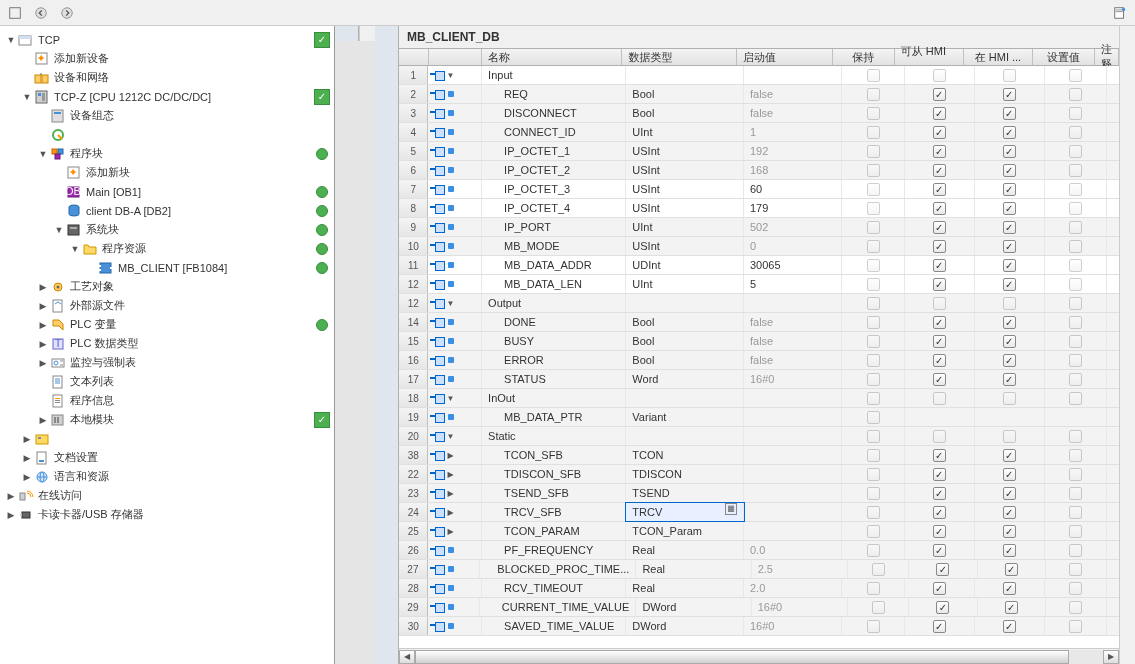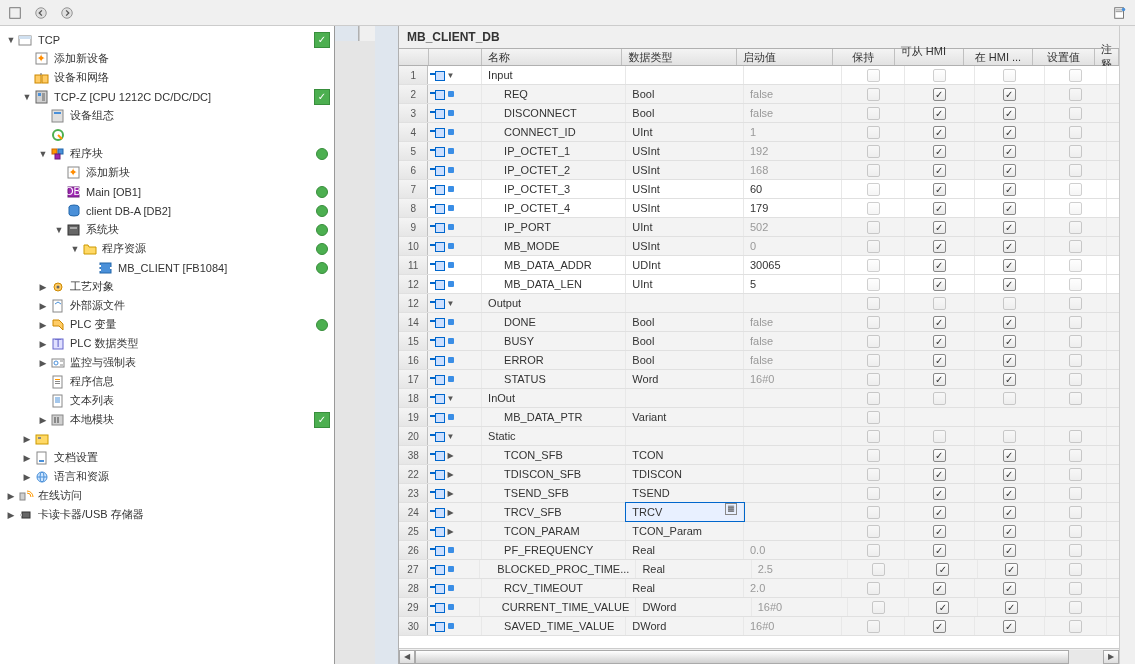--- a/index.html
+++ b/index.html
@@ -311,39 +311,39 @@
           </svg>
         </span>
         <span class="tree-label">监控与强制表</span>
       </div>
       <div class="tree-row">
         <span style="width:32px"></span>
         <span class="tree-toggle"></span>
         <span class="tree-icon">
           <svg width="16" height="16">
             <rect x="3" y="2" width="9" height="12" fill="#fff" stroke="#888"></rect>
+            <line x1="5" y1="5" x2="10" y2="5" stroke="#4a90d9"></line>
+            <line x1="5" y1="7" x2="10" y2="7" stroke="#4a90d9"></line>
+            <line x1="5" y1="9" x2="10" y2="9" stroke="#4a90d9"></line>
+          </svg>
+        </span>
+        <span class="tree-label">文本列表</span>
+      </div>
+      <div class="tree-row">
+        <span style="width:32px"></span>
+        <span class="tree-toggle"></span>
+        <span class="tree-icon">
+          <svg width="16" height="16">
+            <rect x="3" y="2" width="9" height="12" fill="#fff" stroke="#888"></rect>
             <rect x="5" y="5" width="5" height="1" fill="#ff9800"></rect>
             <rect x="5" y="7" width="5" height="1" fill="#888"></rect>
             <rect x="5" y="9" width="5" height="1" fill="#888"></rect>
           </svg>
         </span>
         <span class="tree-label">程序信息</span>
-      </div>
-      <div class="tree-row">
-        <span style="width:32px"></span>
-        <span class="tree-toggle"></span>
-        <span class="tree-icon">
-          <svg width="16" height="16">
-            <rect x="3" y="2" width="9" height="12" fill="#fff" stroke="#888"></rect>
-            <line x1="5" y1="5" x2="10" y2="5" stroke="#4a90d9"></line>
-            <line x1="5" y1="7" x2="10" y2="7" stroke="#4a90d9"></line>
-            <line x1="5" y1="9" x2="10" y2="9" stroke="#4a90d9"></line>
-          </svg>
-        </span>
-        <span class="tree-label">文本列表</span>
       </div>
       <div class="tree-row">
         <span style="width:32px"></span>
         <span class="tree-toggle">▶</span>
         <span class="tree-icon">
           <svg width="16" height="16">
             <rect x="2" y="3" width="11" height="10" fill="#d0d0d0" stroke="#888"></rect>
             <rect x="4" y="5" width="2" height="6" fill="#888"></rect>
             <rect x="7" y="5" width="2" height="6" fill="#888"></rect>
           </svg>

